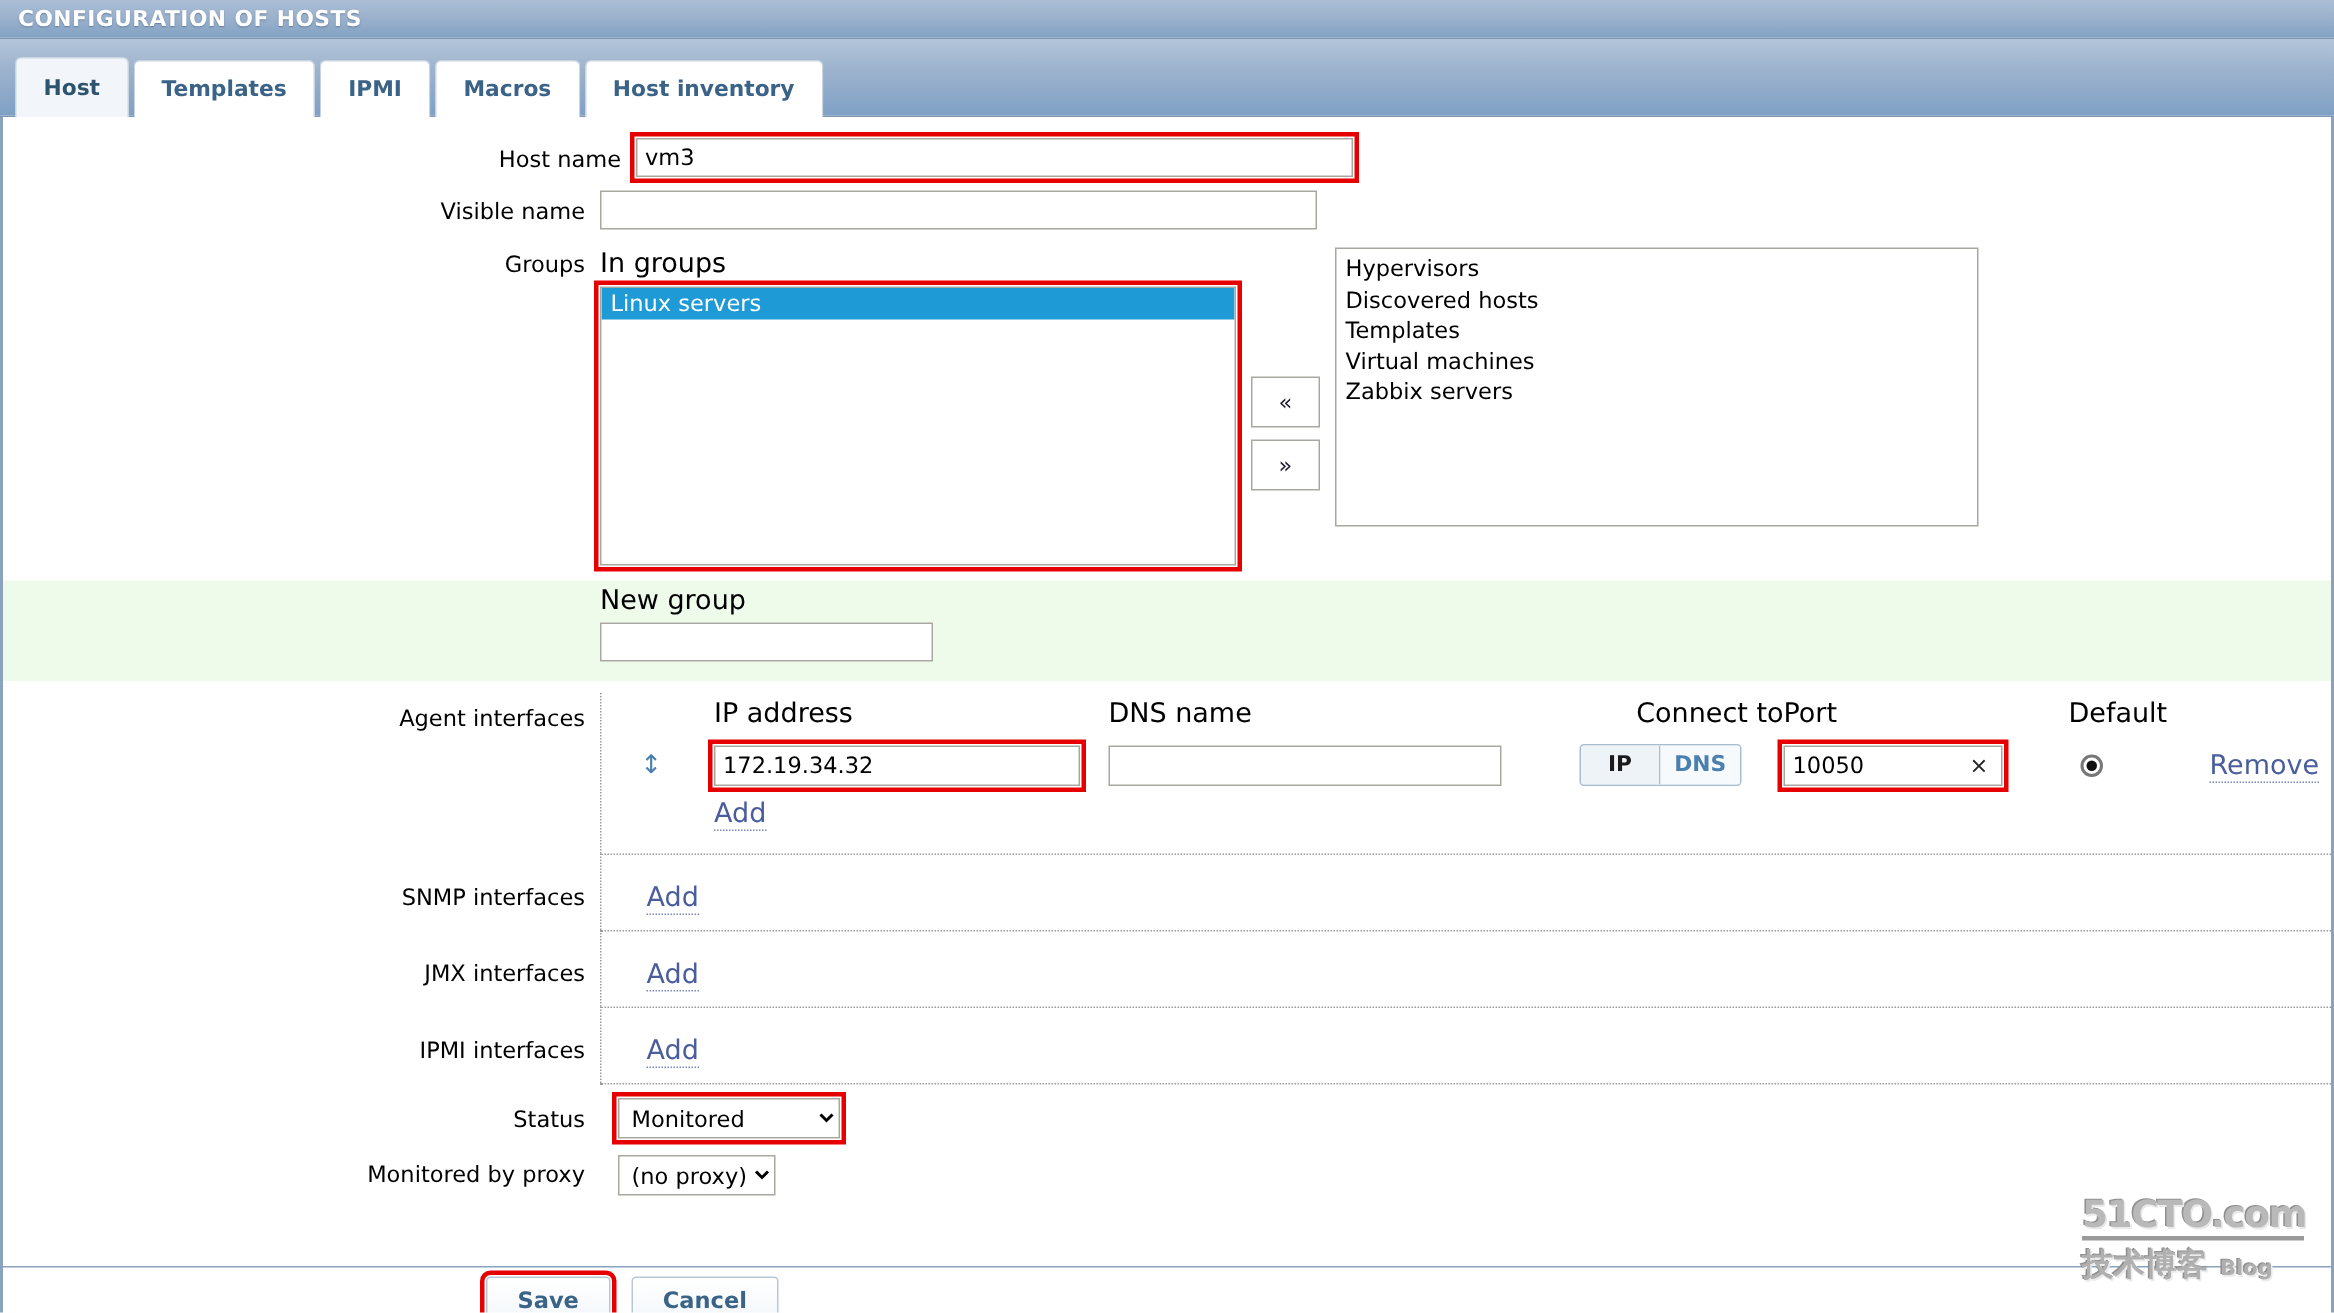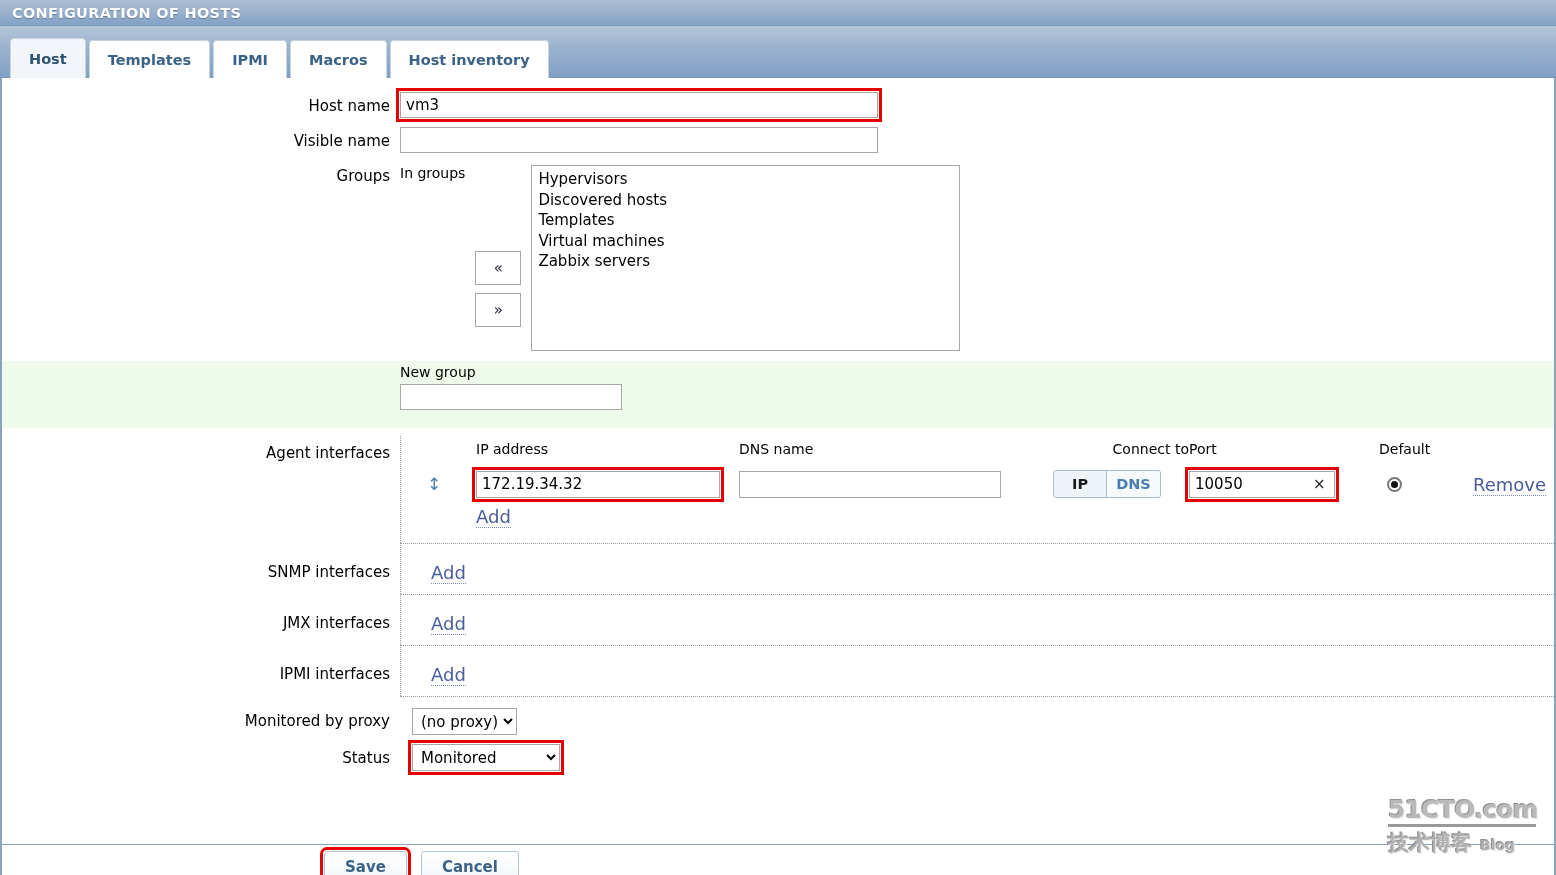--- a/index.html
+++ b/index.html
@@ -141,21 +141,21 @@
     background: #ffffff;
     display: flex;
     align-items: center;
     justify-content: center;
     font-size: 15px;
     color: #223;
     cursor: pointer;
     box-sizing: border-box;
   }
 
-  .colhdr { font-size: 14px; color: #000; }
+  .colhdr { font-size: 18px; color: #000; }
 
   .lnk {
     color: #4a5d9c;
     font-size: 18px;
     text-decoration: none;
     border-bottom: 1px dotted #7b88bb;
     cursor: pointer;
   }
 
   
@@ -283,40 +283,43 @@
   <div class="tab">
     <span>Macros</span>
   </div>
   <div class="tab">
     <span>Host inventory</span>
   </div>
 </div>
 
 <div class="formwrap">
 
-  <div class="row" style="padding-top:14px;">
+  <div class="row" style="padding-top:14px;margin-left:24px;">
     <div class="lbl" style="padding-top:5px;">Host name</div>
     <div class="fld">
       <input class="txt hl-red" style="width: 478px;" value="vm3">
     </div>
   </div>
 
   <div class="row" style="padding-top:9px;">
     <div class="lbl" style="padding-top:5px;">Visible name</div>
     <div class="fld">
       <input class="txt" style="width: 478px;" value="">
     </div>
   </div>
 
   <div class="row" style="padding-top:12px;">
     <div class="lbl" style="padding-top:2px;">Groups</div>
     <div class="fld" style="display:flex; align-items:flex-start;">
 
       <div>
         <div class="colhdr" style="margin-bottom:5px;">In groups</div>
+        <div class="lbox hl-red" style="width:424px;height:186px;">
+          <div class="lbox-opt sel">Linux servers</div>
+        </div>
       </div>
 
       <div style="width:66px;display:flex;flex-direction:column;align-items:center;justify-content:flex-start;padding-top:86px;gap:8px;">
         <div class="arrowbtn">«</div>
         <div class="arrowbtn">»</div>
       </div>
 
       <div>
         <div class="lbox" style="width:429px;height:186px;padding-top:3px;">
           <div class="lbox-opt">Hypervisors</div>
@@ -402,39 +405,39 @@
 
   <div class="row dotted-sep" style="margin-left:398px;"></div>
   <div class="row" style="margin-top:-1px;">
     <div class="lbl" style="padding-top:20px;">IPMI interfaces</div>
     <div class="fld dotted-l" style="height:51px;box-sizing:border-box;padding-left:30px;padding-top:19px;">
       <span class="lnk">Add</span>
     </div>
   </div>
   <div class="row dotted-sep" style="margin-left:398px;"></div>
 
-  <div class="row" style="padding-top:11px;">
-    <div class="lbl" style="padding-top:4px;width:398px;">Monitored by proxy</div>
-    <div class="fld" style="padding-left:12px;">
-      <select class="sel">
-        <option>(no proxy)</option>
-      </select>
-    </div>
-  </div>
-
   <div class="row" style="padding-top:9px;">
     <div class="lbl" style="padding-top:5px;width:398px;">Status</div>
     <div class="fld" style="padding-left:12px;">
       <select class="sel hl-red" style="width:148px;">
         <option>Monitored</option>
         <option>Not monitored</option>
       </select>
     </div>
   </div>
 
+  <div class="row" style="padding-top:11px;">
+    <div class="lbl" style="padding-top:4px;width:398px;">Monitored by proxy</div>
+    <div class="fld" style="padding-left:12px;">
+      <select class="sel">
+        <option>(no proxy)</option>
+      </select>
+    </div>
+  </div>
+
 </div>
 
 <div class="footer">
   <button class="btn hl-red">Save</button>
   <button class="btn">Cancel</button>
 </div>
 
 <div class="wm">
   <div class="l1">51CTO.com</div>
   <div class="bar"></div>

